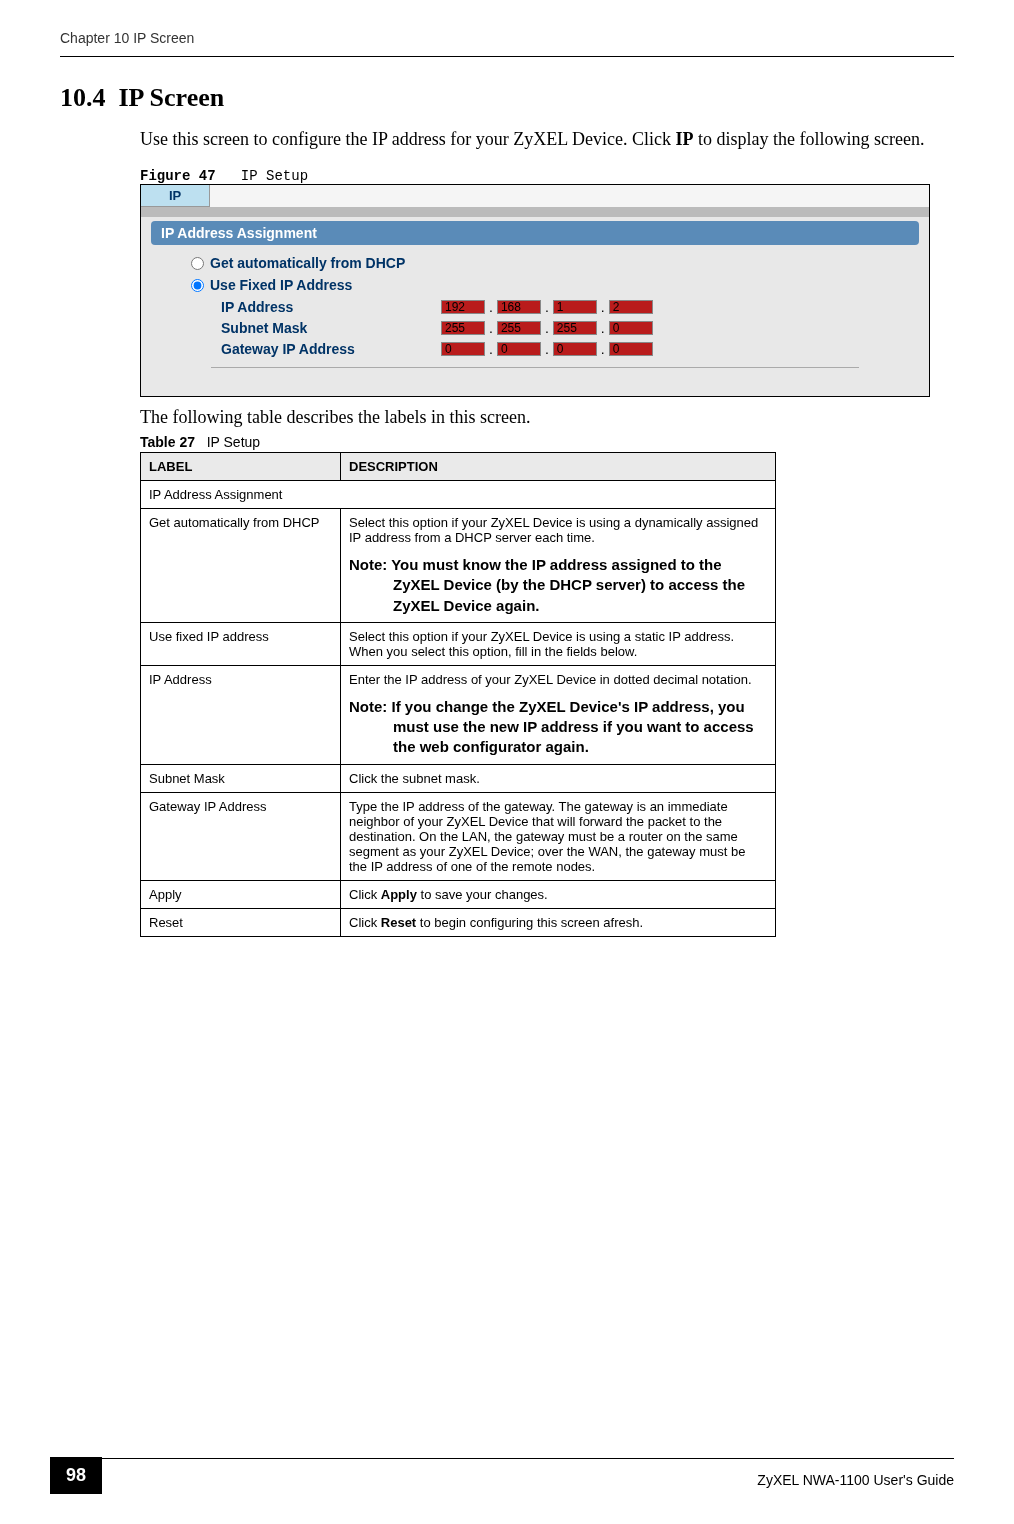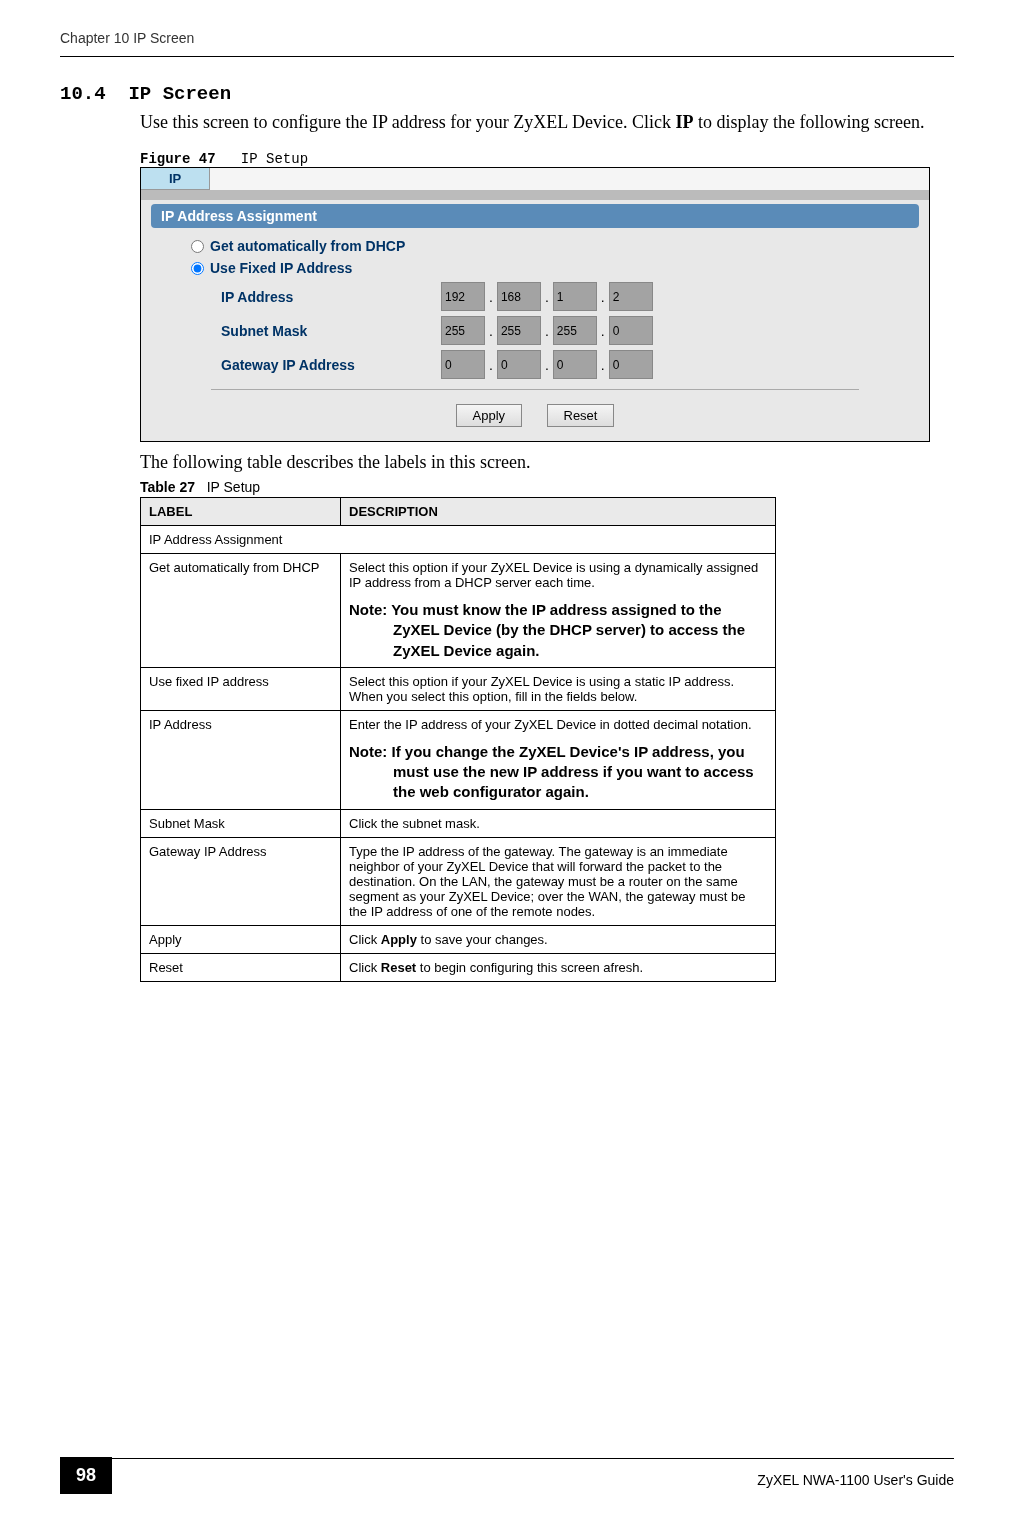--- a/index.html
+++ b/index.html
@@ -18,25 +18,25 @@
     }
     .header-line {
       border-bottom: 1px solid #000;
       margin-bottom: 6px;
       padding-bottom: 10px;
       font-size: 14px;
       font-family: Arial, sans-serif;
       color: #333;
     }
     .section-heading {
-      font-family: Liberation Mono, monospace;
-      font-weight: bold;
-      font-size: 19px;
+      font-family: Liberation Serif, serif;
+      font-weight: bold;
+      font-size: 26px;
       margin-top: 26px;
-      margin-bottom: 5px;
+      margin-bottom: 14px;
     }
     .body-text {
       font-size: 18px;
       line-height: 1.4;
       margin-bottom: 16px;
       padding-left: 80px;
     }
     .bold-inline {
       font-weight: bold;
     }
@@ -105,25 +105,25 @@
       margin-bottom: 5px;
     }
     .ui-field-label {
       width: 220px;
       font-weight: bold;
       color: #003366;
       font-size: 14px;
     }
     .ui-ip-input {
       width: 44px;
-      height: 29px;
+      height: 14px;
       font-size: 12px;
       padding: 1px 3px;
       border: 1px solid #888;
-      background: #a3a3a3;
+      background: #b91c1c;
     }
     .ui-dot {
       margin: 0 4px;
       font-size: 14px;
     }
     .ui-hr {
       border: none;
       border-top: 1px solid #aaa;
       margin: 10px 60px 14px 60px;
     }
@@ -182,21 +182,21 @@
       margin-top: 10px;
       padding-left: 44px;
       text-indent: -44px;
     }
     .col-label {
       width: 200px;
     }
     .footer {
       position: absolute;
       bottom: 30px;
-      left: 60px;
+      left: 50px;
       right: 60px;
       border-top: 1px solid #000;
       padding-top: 6px;
       display: flex;
       justify-content: space-between;
       align-items: center;
       font-family: Arial, sans-serif;
       font-size: 14px;
     }
     .footer-page {
@@ -270,24 +270,20 @@
       <span class="ui-dot">.</span>
       <input class="ui-ip-input" value="0" style="">
       <span class="ui-dot">.</span>
       <input class="ui-ip-input" value="0" style="">
       <span class="ui-dot">.</span>
       <input class="ui-ip-input" value="0" style="">
     </div>
 
     <hr class="ui-hr">
 
-    <div class="ui-buttons">
-      <button class="ui-button">Apply</button>
-      <button class="ui-button">Reset</button>
-    </div>
   </div>
 </div>
 
 <p class="table-intro">The following table describes the labels in this screen.</p>
 
 <div class="table-caption">
   <span class="caption-label">Table 27</span>&nbsp;&nbsp;&nbsp;<span>IP Setup</span>
 </div>
 
 <table class="data-table">

